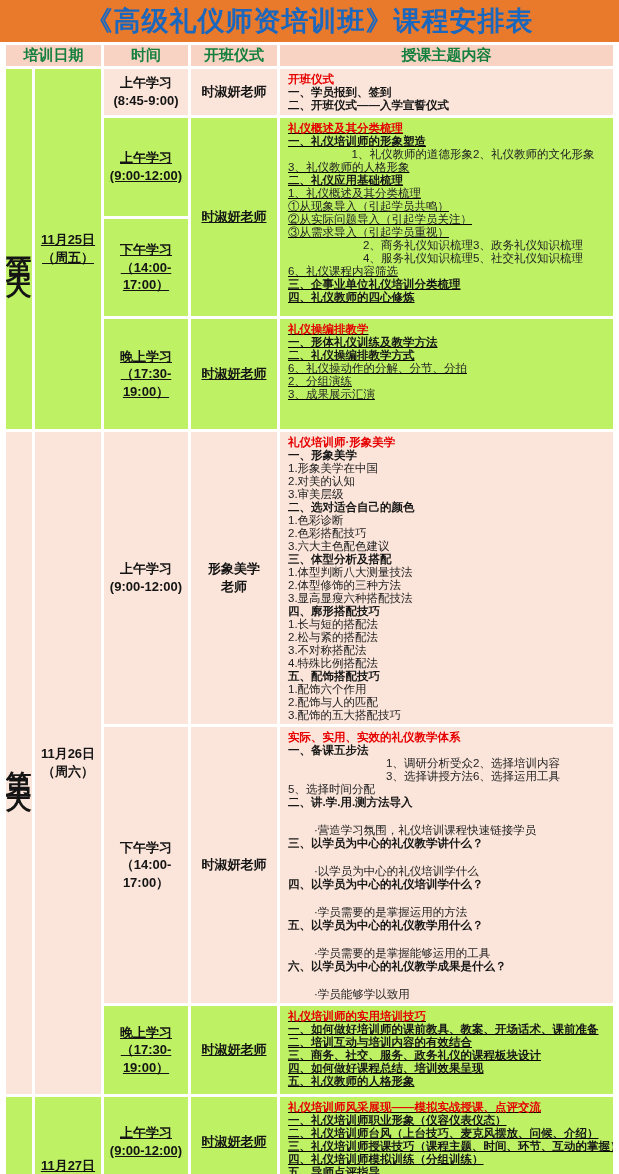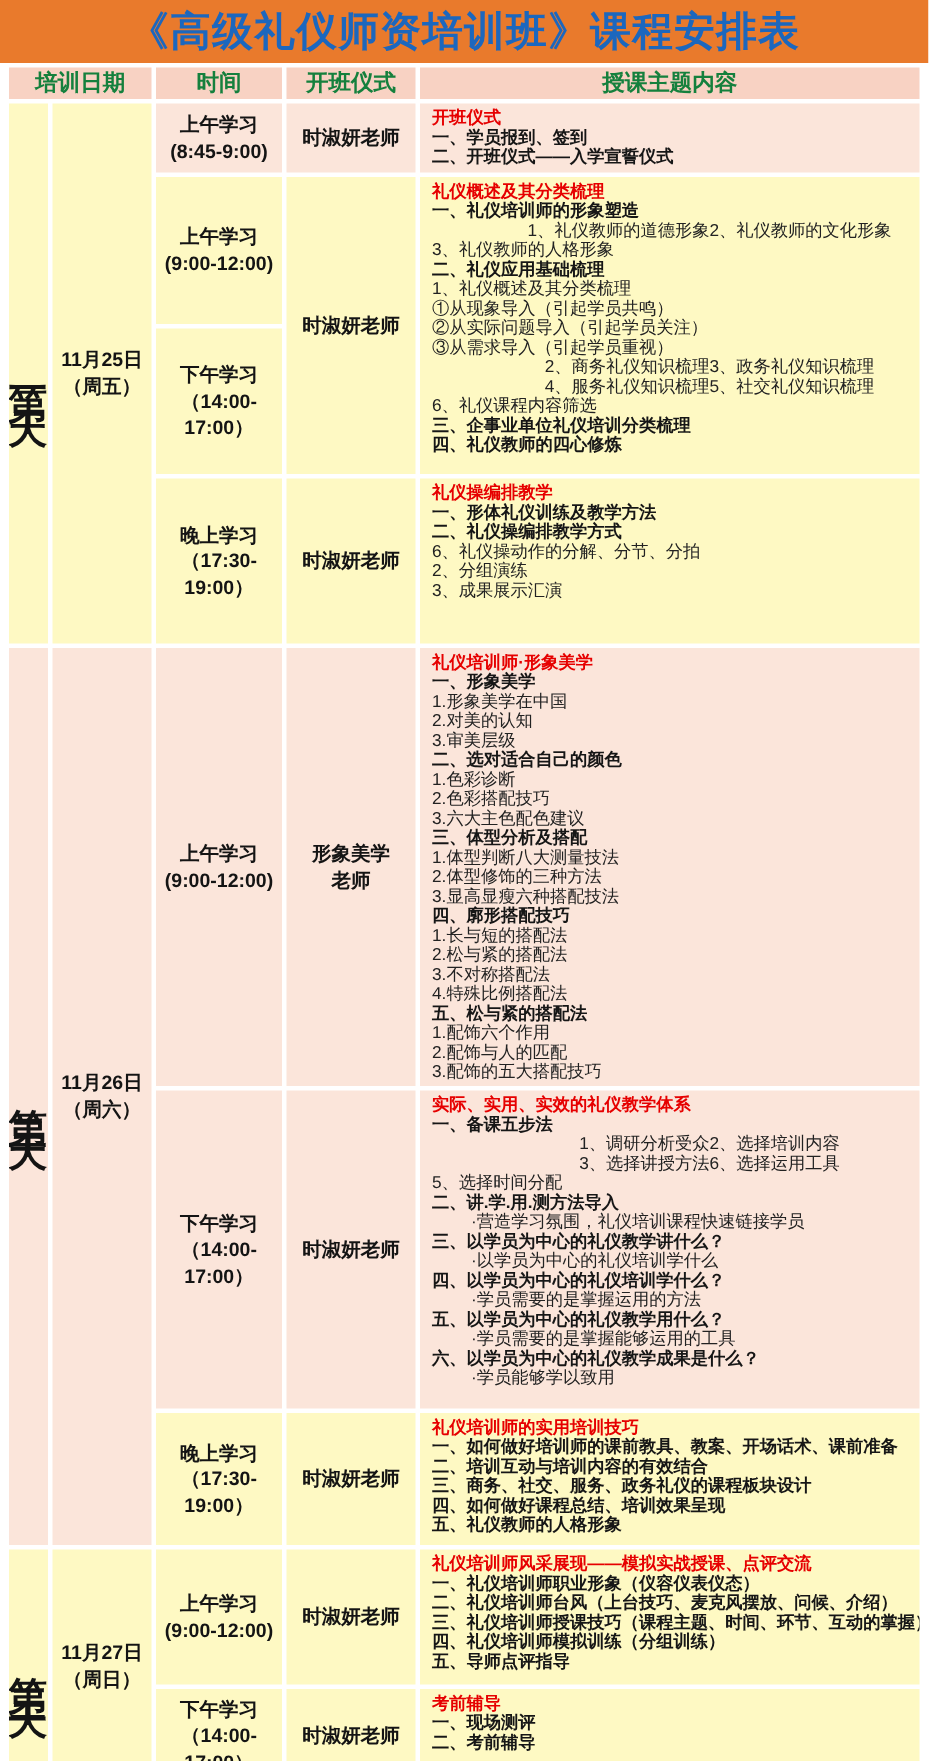--- a/index.html
+++ b/index.html
@@ -1,32 +1,32 @@
 <!DOCTYPE html>
 <html><head>
 <meta charset="utf-8">
 <style>
   html,body{margin:0;padding:0;background:#ffffff;font-family:"Liberation Sans",sans-serif;}
   .page{width:619px;}
   .title-bar{height:42px;background:#e97a2c;display:flex;align-items:center;justify-content:center;}
   .title-bar .t{color:#1c67be;font-size:27px;font-weight:bold;letter-spacing:1px;}
   table.sched{border-collapse:separate;border-spacing:3px;table-layout:fixed;width:613px;margin:0 3px;}
   td{padding:0;vertical-align:middle;text-align:center;overflow:hidden;}
-  .dark{background:#fef9c3;}
+  .dark{background:#bef264;text-decoration:underline;}
   .light{background:#fbe5da;}
   .hdr td{background:#f8d2c3;color:#15803d;font-weight:bold;font-size:15px;height:21px;}
   .day-cell{font-size:26px;font-weight:600;color:#141414;}
   .day-cell .v{writing-mode:vertical-rl;text-orientation:upright;letter-spacing:9px;margin:0 auto;line-height:1;}
   .date-cell,.time-cell,.teacher-cell{font-size:13px;font-weight:bold;color:#141414;}
   .pre{white-space:pre-line;line-height:1.35;}
   td.content{vertical-align:top;text-align:left;padding:4px 4px 2px 8px;}
   .ch{color:#e60000;font-weight:bold;font-size:11.5px;line-height:13px;white-space:nowrap;}
   .cl{font-size:11.5px;line-height:13px;color:#222;white-space:nowrap;}
   .cl.b{font-weight:bold;color:#161616;}
-  .cl.sub{padding-left:26px;}
+  .cl.sub{padding-left:26px;margin-top:15px;}
   .cl .col{display:inline-block;text-align:right;}
   .cl .col:first-child{width:185px;}
 </style>
 </head>
 <body>
 
 <div class="page">
 
   <div class="title-bar">
     <span class="t">《高级礼仪师资培训班》课程安排表</span>
@@ -156,21 +156,21 @@
               <div class="cl n">3.六大主色配色建议</div>
               <div class="cl b">三、体型分析及搭配</div>
               <div class="cl n">1.体型判断八大测量技法</div>
               <div class="cl n">2.体型修饰的三种方法</div>
               <div class="cl n">3.显高显瘦六种搭配技法</div>
               <div class="cl b">四、廓形搭配技巧</div>
               <div class="cl n">1.长与短的搭配法</div>
               <div class="cl n">2.松与紧的搭配法</div>
               <div class="cl n">3.不对称搭配法</div>
               <div class="cl n">4.特殊比例搭配法</div>
-              <div class="cl b">五、松与紧的搭配法</div>
+              <div class="cl b">五、配饰搭配技巧</div>
               <div class="cl n">1.配饰六个作用</div>
               <div class="cl n">2.配饰与人的匹配</div>
               <div class="cl n">3.配饰的五大搭配技巧</div>
             </div>
       </td>
     </tr>
     <tr style="height:212px;">
       <td class="light time-cell">
             <div class="pre">下午学习
 （14:00-

